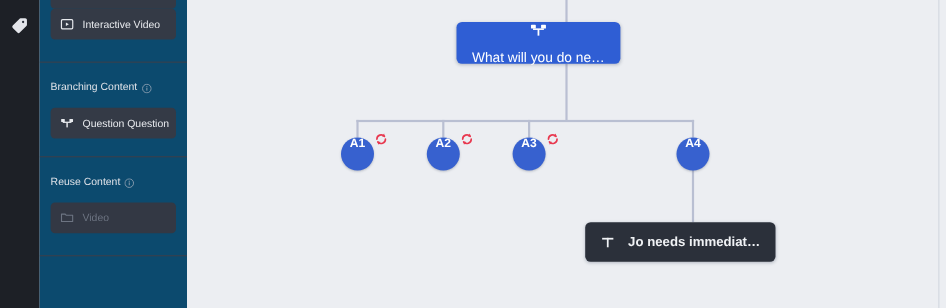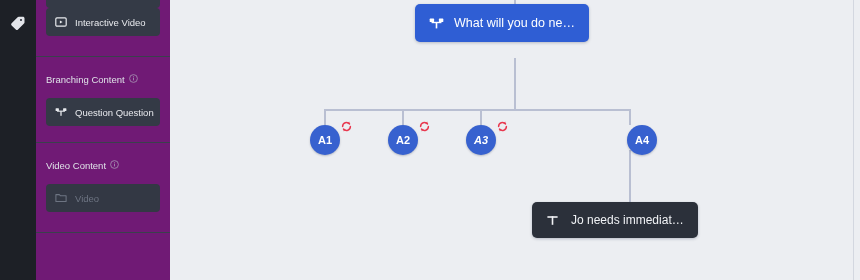--- a/index.html
+++ b/index.html
@@ -21,21 +21,21 @@
   .rail-icon {
     position: absolute; top: 14px; left: 9px;
     width: 18px; height: 18px;
     display: flex; align-items: center; justify-content: center;
   }
   .rail-icon svg { display: block; }
 
   
   .panel {
     width: 134px; height: 280px;
-    background: #701a75;
+    background: #0c4a6e;
     flex: 0 0 134px;
     position: relative;
     padding: 0 10px;
     overflow: hidden;
   }
   .panel-sep {
     height: 1px; background: #3a404c;
     margin: 0 -10px;
   }
   .tile {
@@ -55,21 +55,21 @@
     width: 12px; height: 12px;
     display: flex; align-items: center; justify-content: center;
     flex: 0 0 12px;
   }
   .tile .tile-ico svg { display: block; }
 
   .tile-cut {
     position: absolute; top: -20px; left: 10px; right: 10px;
   }
   .sect-head {
-    display: flex; align-items: flex-start; gap: 4px;
+    display: flex; align-items: flex-end; gap: 4px;
     color: #dfe2e8;
     font-size: 9.5px;
     white-space: nowrap;
   }
   .info-ico { width: 9px; height: 9px; flex: 0 0 9px; opacity: .72; }
   .info-ico svg { display: block; }
 
   
   .canvas {
     flex: 1 1 auto;
@@ -103,41 +103,42 @@
   .qcard .q-ico svg { display: block; }
 
   
   .anode {
     position: absolute;
     width: 30px; height: 30px;
     border-radius: 50%;
     background: #3761cf;
     color: #fff;
     font-size: 11px; font-weight: bold;
-    display: flex; align-items: center; justify-content: center;
+    display: flex; align-items: flex-start; justify-content: center;
     box-shadow: 0 1px 2px rgba(20,30,60,.25);
   }
   .loop-ico {
     position: absolute;
     width: 13px; height: 13px;
   }
   .loop-ico svg { display: block; }
 
   
   .dcard {
     position: absolute;
     background: #2b303a;
     border-radius: 5px;
     height: 36px;
     display: flex; align-items: center;
     padding: 0 14px; gap: 12px;
     color: #f0f2f5;
     font-size: 12px;
     white-space: nowrap;
     box-shadow: 0 1px 3px rgba(20,30,60,.25);
+    font-weight: bold;
   }
   .dcard .t-ico { width: 13px; height: 13px; flex: 0 0 13px; }
   .dcard .t-ico svg { display: block; }
 </style>
 </head>
 <body>
 
 <div id="app">
 
   <div class="rail">
@@ -195,21 +196,21 @@
         </svg>
       </span>
       <span>Question Question</span>
     </div>
 
     <div style="height:16px"></div>
     <div class="panel-sep"></div>
     <div style="height:17px"></div>
 
     <div class="sect-head">
-      <span>Video Content</span>
+      <span>Reuse Content</span>
       <span class="info-ico">
         <svg width="9" height="9" viewBox="0 0 9 9">
           <circle cx="4.5" cy="4.5" r="3.9" fill="none" stroke="#b9bec9" stroke-width="0.85"></circle>
           <rect x="4.05" y="3.8" width="0.9" height="2.6" fill="#b9bec9"></rect>
           <rect x="4.05" y="2.3" width="0.9" height="0.95" fill="#b9bec9"></rect>
         </svg>
       </span>
     </div>
 
     <div style="height:13px"></div>
@@ -238,21 +239,21 @@
 
     <div class="conn" style="left:154px; top:109px; width:307px; height:2px;"></div>
 
     <div class="conn" style="left:154px; top:109px; width:2px; height:16px;"></div>
     <div class="conn" style="left:232px; top:109px; width:2px; height:16px;"></div>
     <div class="conn" style="left:310px; top:109px; width:2px; height:16px;"></div>
     <div class="conn" style="left:459px; top:109px; width:2px; height:16px;"></div>
 
     <div class="conn" style="left:459px; top:150px; width:2px; height:52px;"></div>
 
-    <div class="qcard" style="left:245px; top:4px;">
+    <div class="qcard" style="left:245px; top:20px;flex-direction:column;">
       <span class="q-ico">
         <svg width="15" height="15" viewBox="0 0 15 15">
           <rect x="0.7" y="2.6" width="4.4" height="3.4" rx="0.6" fill="#ffffff"></rect>
           <rect x="9.9" y="2.6" width="4.4" height="3.4" rx="0.6" fill="#ffffff"></rect>
           <rect x="6.7" y="6.4" width="1.6" height="6.0" fill="#ffffff"></rect>
           <rect x="2.55" y="5.8" width="9.9" height="1.4" fill="#ffffff"></rect>
         </svg>
       </span>
       <span>What will you do ne…</span>
     </div>
@@ -274,33 +275,33 @@
     </div>
     <span class="loop-ico" style="left:248px; top:120px;">
       <svg width="13" height="13" viewBox="0 0 13 13">
         <path d="M10.4 6.5a3.9 3.9 0 0 1-6.9 2.5" fill="none" stroke="#e8384f" stroke-width="1.5" stroke-linecap="round"></path>
         <path d="M2.6 6.5a3.9 3.9 0 0 1 6.9-2.5" fill="none" stroke="#e8384f" stroke-width="1.5" stroke-linecap="round"></path>
         <path d="M9.2 1.4l0.6 2.6-2.6 0.1z" fill="#e8384f"></path>
         <path d="M3.8 11.6l-0.6-2.6 2.6-0.1z" fill="#e8384f"></path>
       </svg>
     </span>
 
-    <div class="anode" style="left:296px; top:125px;font-style:italic;">
+    <div class="anode" style="left:296px; top:125px;">
       <span>A3</span>
     </div>
     <span class="loop-ico" style="left:326px; top:120px;">
       <svg width="13" height="13" viewBox="0 0 13 13">
         <path d="M10.4 6.5a3.9 3.9 0 0 1-6.9 2.5" fill="none" stroke="#e8384f" stroke-width="1.5" stroke-linecap="round"></path>
         <path d="M2.6 6.5a3.9 3.9 0 0 1 6.9-2.5" fill="none" stroke="#e8384f" stroke-width="1.5" stroke-linecap="round"></path>
         <path d="M9.2 1.4l0.6 2.6-2.6 0.1z" fill="#e8384f"></path>
         <path d="M3.8 11.6l-0.6-2.6 2.6-0.1z" fill="#e8384f"></path>
       </svg>
     </span>
 
-    <div class="anode" style="left:457px; top:125px;">
+    <div class="anode" style="left:445px; top:125px;">
       <span>A4</span>
     </div>
 
     <div class="dcard" style="left:362px; top:202px;">
       <span class="t-ico">
         <svg width="13" height="13" viewBox="0 0 13 13">
           <rect x="1.4" y="2.2" width="10.2" height="1.6" fill="#f0f2f5"></rect>
           <rect x="5.7" y="2.2" width="1.6" height="8.6" fill="#f0f2f5"></rect>
         </svg>
       </span>

